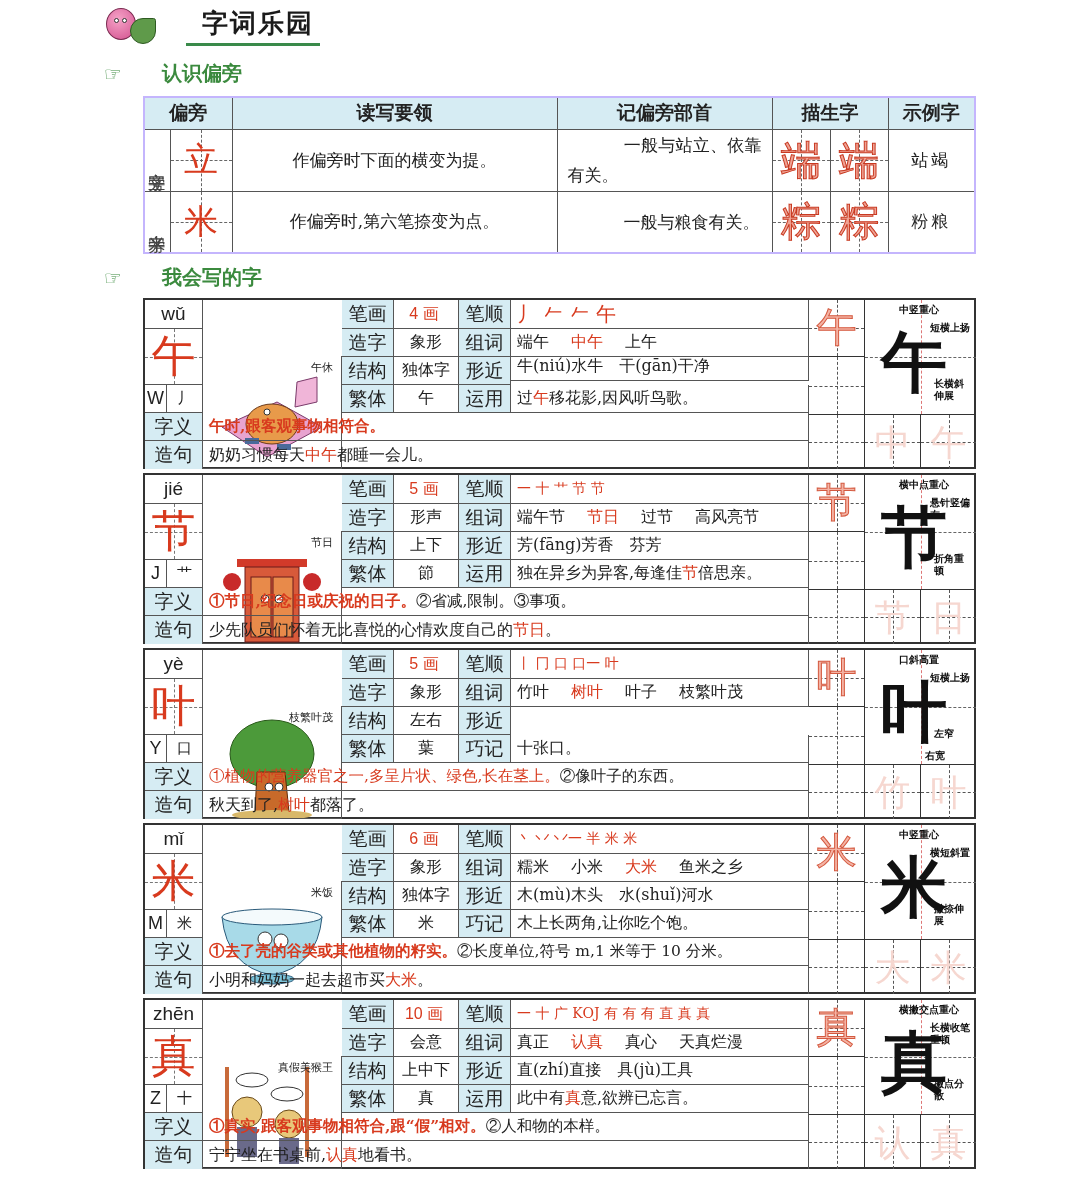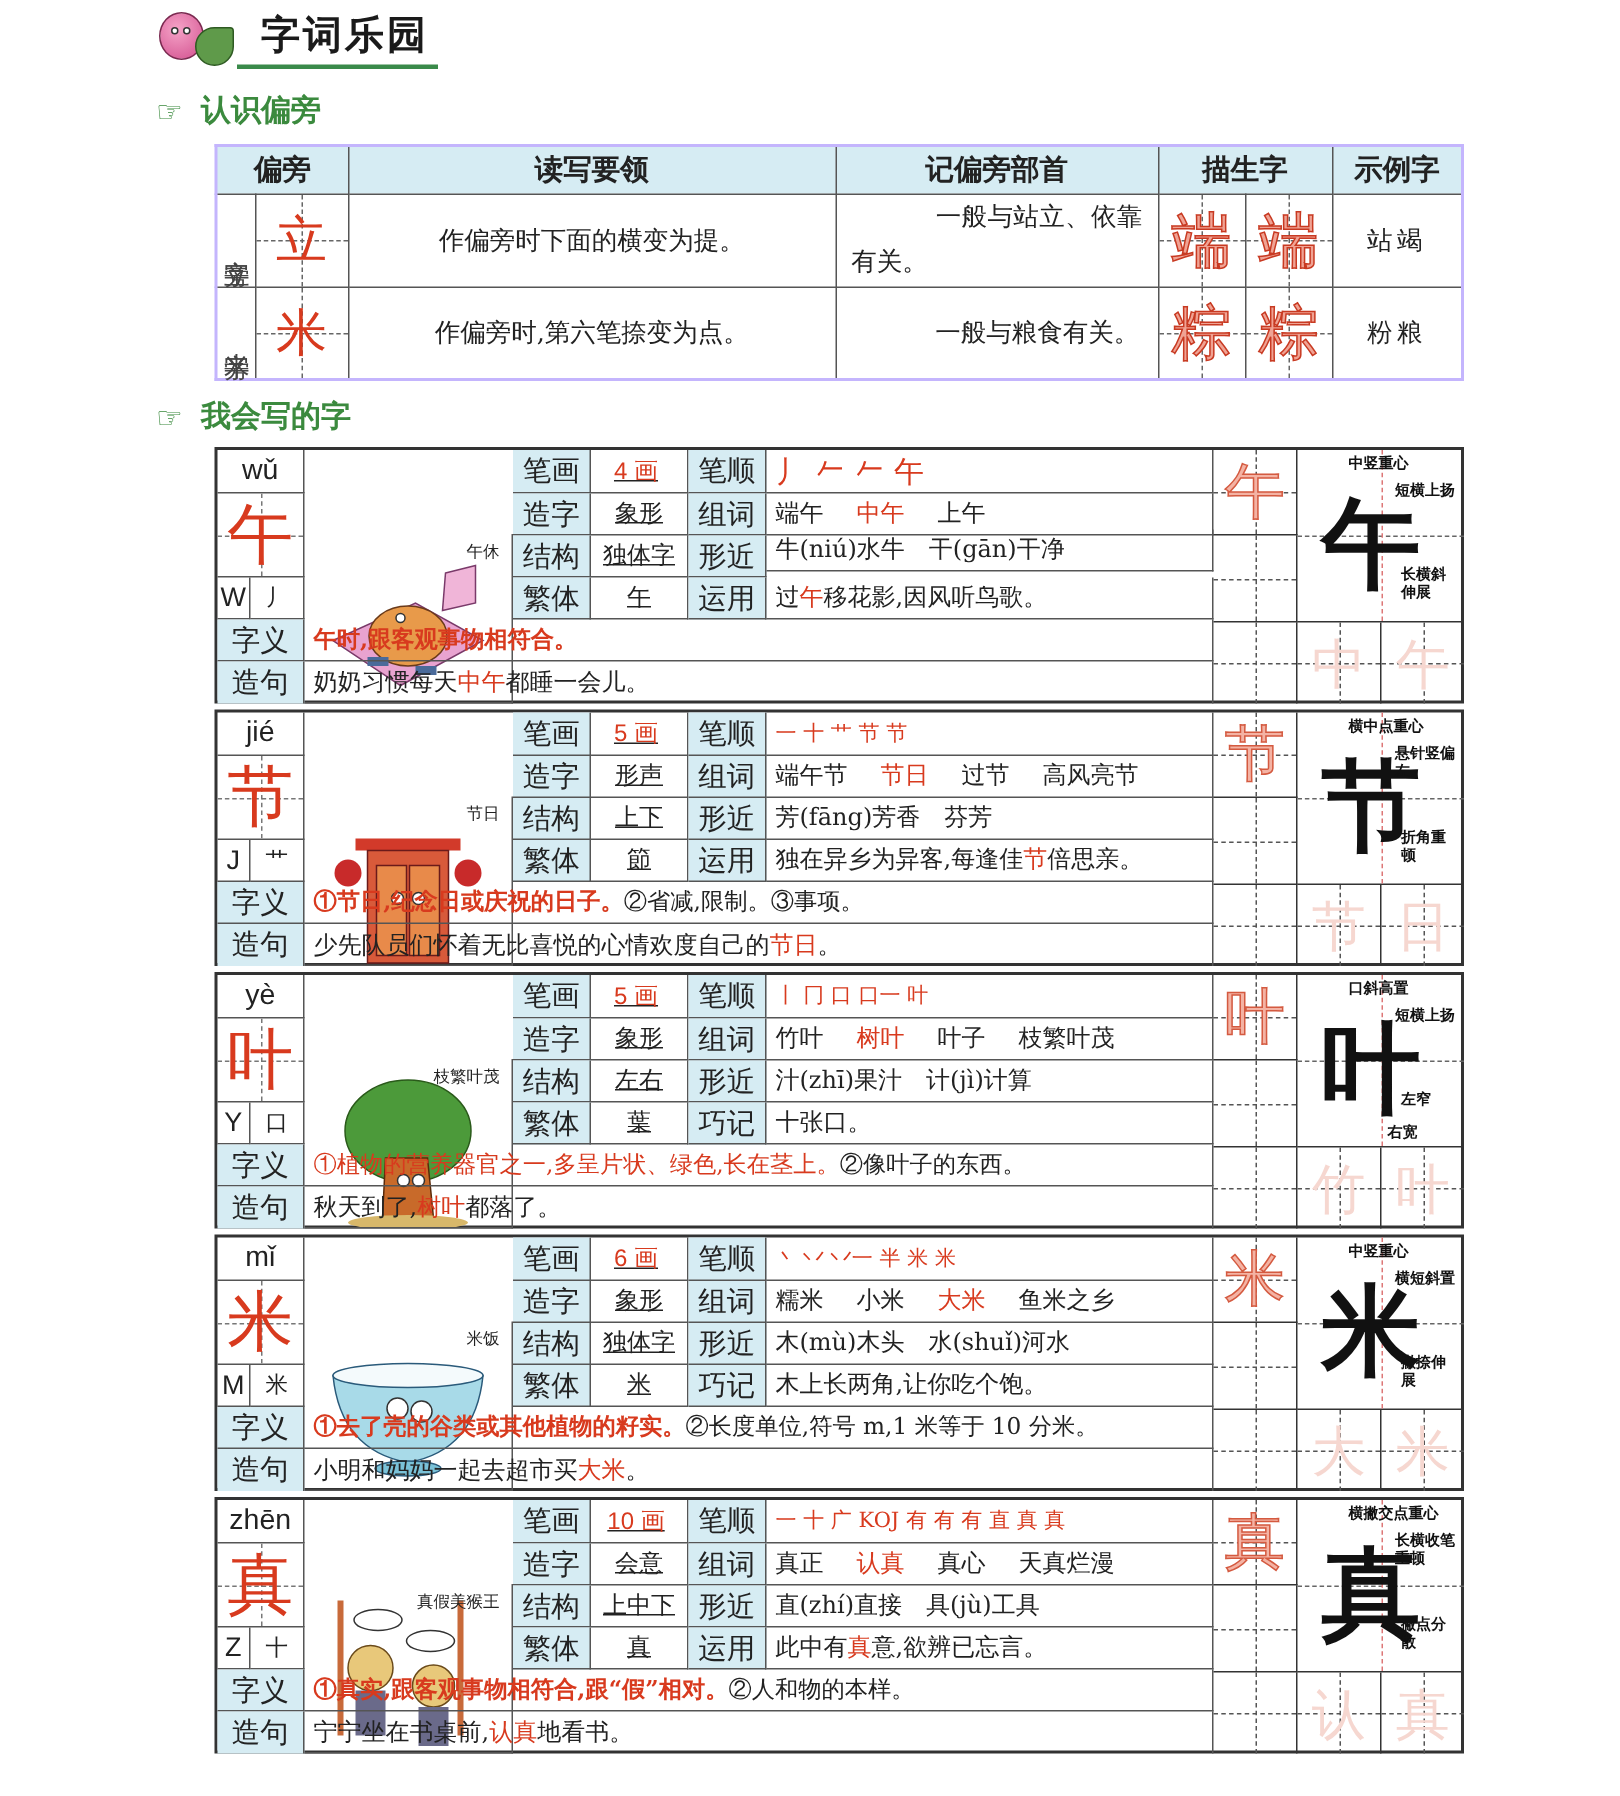--- a/index.html
+++ b/index.html
@@ -1,17 +1,17 @@
 <!DOCTYPE html>
 <html><head>
 <meta charset="utf-8">
 <style>
   * { box-sizing: border-box; margin: 0; padding: 0; }
   body { width: 1080px; height: 1197px; background: #ffffff; font-family: "DejaVu Serif", "Liberation Serif", serif; color: #222; position: relative; overflow: hidden; }
-  .abs { position: absolute; }
+  .abs { position: absolute; gap: 28px; }
 
   
   .title-wrap { left: 104px; top: 4px; height: 42px; display: flex; align-items: flex-end; }
   .mascot { width: 54px; height: 40px; position: relative; }
   .mascot .berry { position: absolute; left: 2px; top: 2px; width: 30px; height: 32px; border-radius: 50%; background: radial-gradient(circle at 40% 35%, #f5a3c7, #d24f8e); border: 1px solid #7a2a50; }
   .mascot .leaf { position: absolute; left: 26px; top: 12px; width: 26px; height: 26px; border-radius: 50% 10% 50% 50%; background: #5f9a4a; border: 1px solid #2e5a22; }
   .mascot .eye { position: absolute; top: 12px; width: 5px; height: 5px; background: #fff; border-radius: 50%; border: 1px solid #333; }
   .title-text { font-size: 26px; font-weight: bold; color: #1a1a1a; padding: 0 6px 2px 16px; border-bottom: 3px solid #3a8a4a; letter-spacing: 2px; margin-bottom: 0; }
 
   .sec-head { left: 104px; display: flex; align-items: center; font-family: "DejaVu Sans", "Liberation Sans", sans-serif; font-weight: bold; color: #3b8a3e; font-size: 20px; }
@@ -34,21 +34,21 @@
   .trace { position: relative; width: 58px; text-align: center; }
   .trace .glyph { position: relative; color: #f0a394; font-size: 40px; -webkit-text-stroke: 1px #c83a22; font-family: "DejaVu Sans", sans-serif; }
   .example { text-align: center; font-size: 24px; letter-spacing: 3px; }
 
   
   .card { left: 143px; width: 833px; height: 171px; border: 2px solid #333; }
   .card .grid { position: absolute; left: 0; top: 0; width: 664px; height: 100%; }
   .cell { position: absolute; border-right: 1px solid #555; border-bottom: 1px solid #555; display: flex; align-items: center; overflow: hidden; white-space: nowrap; }
   .lab { background: #d6ecf3; justify-content: center; font-size: 19px; font-family: "DejaVu Sans", sans-serif; }
   .val { font-size: 16px; padding-left: 6px; }
-  .val.c { justify-content: center; padding-left: 0; text-decoration: underline; }
+  .val.c { justify-content: center; padding-left: 0; }
   .red { color: #d83a1e; }
   .pinyin { justify-content: center; font-family: "Liberation Sans", "DejaVu Sans", sans-serif; font-size: 19px; }
   .bigchar { justify-content: center; position: relative; }
   .bigchar .h { position: absolute; left: 0; right: 0; top: 50%; border-top: 1px dashed #777; }
   .bigchar .v { position: absolute; top: 0; bottom: 0; left: 50%; border-left: 1px dashed #777; }
   .bigchar .glyph { position: relative; color: #d83a1e; font-size: 44px; font-family: "DejaVu Sans", sans-serif; }
   .idx { justify-content: center; font-family: "Liberation Sans", sans-serif; font-size: 18px; }
   .pic { justify-content: center; position: relative; }
   .pic .cap { position: absolute; right: 8px; top: 4px; font-size: 11px; color: #222; }
   .pic svg { margin-top: 10px; }
@@ -339,21 +339,20 @@
         <div class="cell lab" style="left:314px;top:29px;width:52px;height:28px">组词</div>
         <div class="cell val" style="left:366px;top:29px;width:298px;height:28px">
           <span class="" style="margin-right:22px">竹叶</span>
           <span class="red" style="margin-right:22px">树叶</span>
           <span class="" style="margin-right:22px">叶子</span>
           <span class="" style="margin-right:22px">枝繁叶茂</span>
         </div>
         <div class="cell lab" style="left:197px;top:57px;width:52px;height:28px">结构</div>
         <div class="cell val c" style="left:249px;top:57px;width:65px;height:28px">左右</div>
         <div class="cell lab" style="left:314px;top:57px;width:52px;height:28px">形近</div>
-        <div class="cell val" style="left:366px;top:57px;width:298px;height:28px">汁(zhī)果汁　计(jì)计算</div>
         <div class="cell lab" style="left:197px;top:85px;width:52px;height:28px">繁体</div>
         <div class="cell val c" style="left:249px;top:85px;width:65px;height:28px">葉</div>
         <div class="cell lab" style="left:314px;top:85px;width:52px;height:28px">巧记</div>
         <div class="cell val" style="left:366px;top:85px;width:298px;height:28px">
           <span>十张口。</span>
           <span class="red"></span>
           <span></span>
         </div>
         <div class="cell lab" style="left:0;top:113px;width:58px;height:28px">字义</div>
         <div class="cell val" style="left:58px;top:113px;width:606px;height:28px;font-size:15.5px">

